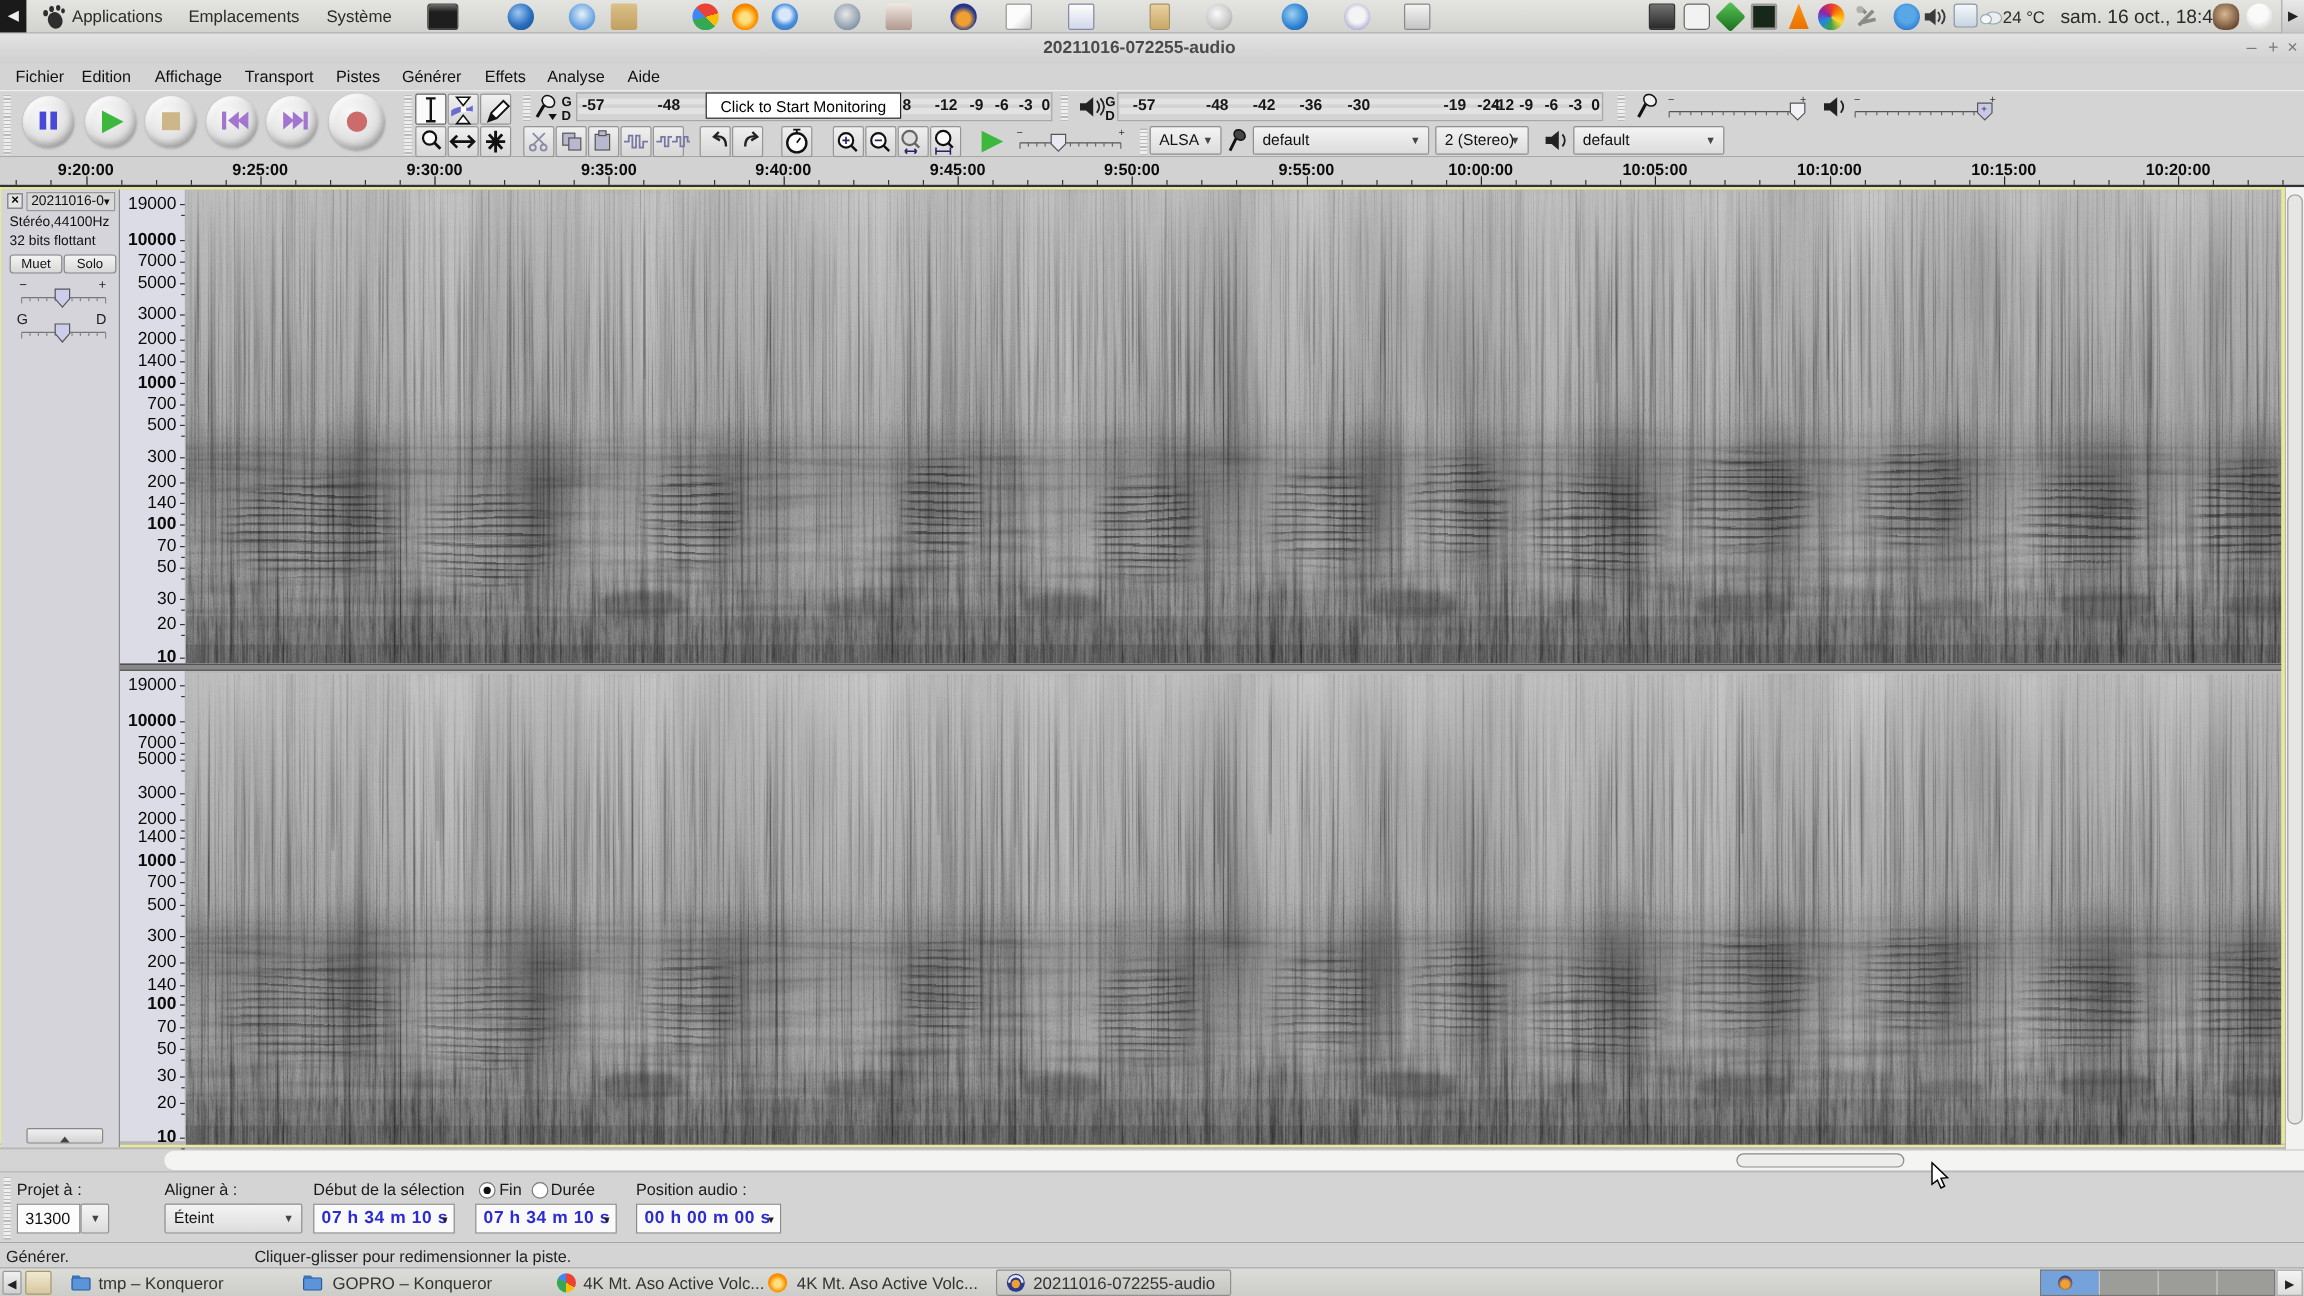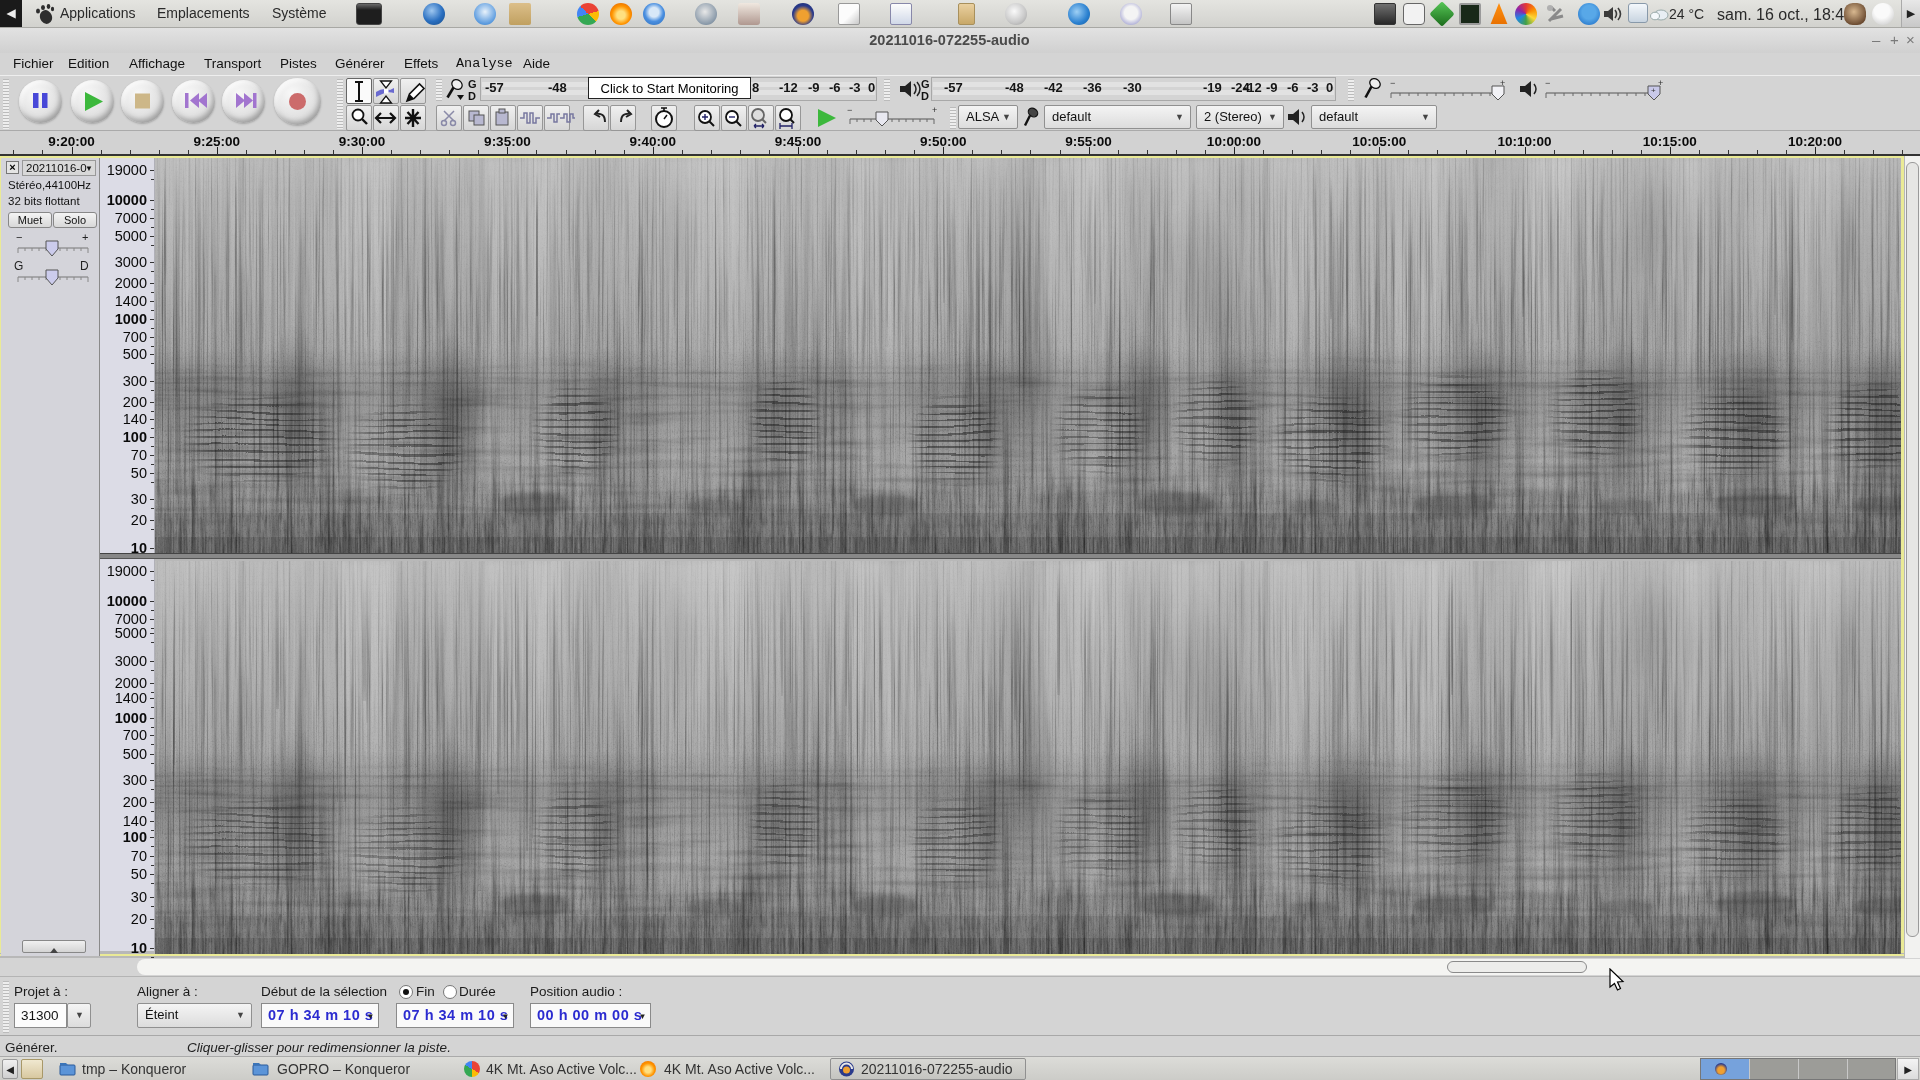--- a/index.html
+++ b/index.html
@@ -132,21 +132,21 @@
 </div>
 
 <div id="menubar" class="abs">
   <span style="left:13px;">Fichier</span>
   <span style="left:68px;">Edition</span>
   <span style="left:129px;">Affichage</span>
   <span style="left:204px;">Transport</span>
   <span style="left:280px;">Pistes</span>
   <span style="left:335px;">Générer</span>
   <span style="left:404px;">Effets</span>
-  <span style="left:456px;font-family:Liberation Mono, monospace;">Analyse</span>
+  <span style="left:456px;">Analyse</span>
   <span style="left:523px;">Aide</span>
 </div>
 
 <div id="toolbars" class="abs">
 
   <div class="grip" style="left:3px;top:3px;height:50px;"></div>
   <div class="roundbtn" style="left:19px;top:79px;width:43px;height:43px;top:4px;"></div>
   <div class="roundbtn" style="left:71px;top:4px;width:43px;height:43px;"></div>
   <div class="roundbtn" style="left:121px;top:4px;width:43px;height:43px;"></div>
   <div class="roundbtn" style="left:172px;top:4px;width:43px;height:43px;"></div>
@@ -370,21 +370,21 @@
       </g>
     <path d="M66 7 h12 v8 l-6 6 l-6 -6 Z" fill="#e8e8f0" stroke="#555"></path>
   </svg>
   <div class="grip" style="left:950px;top:31px;height:22px;"></div>
   <div class="combo" style="left:958px;top:29px;width:60px;">ALSA</div>
   <svg class="abs" style="left:1022px;top:31px;" width="20" height="22">
     <ellipse cx="11" cy="5.5" rx="5" ry="4" fill="#444" stroke="#111" stroke-width="1.2" transform="rotate(35 11 5.5)"></ellipse>
     <path d="M8 8.5 L3 18.5" stroke="#111" stroke-width="2.4"></path>
   </svg>
   <div class="combo" style="left:1044px;top:29px;width:147px;">default</div>
-  <div class="combo" style="left:1196px;top:29px;width:88px;">2 (Stereo)</div>
+  <div class="combo" style="left:1196px;top:29px;width:78px;">2 (Stereo)</div>
   <svg class="abs" style="left:1286px;top:31px;" width="20" height="22">
     <path d="M2 7 h5 l6 -5 v16 l-6 -5 h-5 Z" fill="#222"></path>
     <path d="M16 5 q4 5 0 10" stroke="#222" stroke-width="1.5" fill="none"></path>
   </svg>
   <div class="combo" style="left:1311px;top:29px;width:126px;">default</div>
 </div>
 
 <div id="ruler" class="abs">
     <span style="left: 71.5px;">9:20:00</span>
     <div class="tickmaj" style="left: 71.5px;"></div>
@@ -1284,21 +1284,21 @@
   <div class="whitebox" style="left:14px;width:53px;font-size:13.5px;color:#111;padding:4px 0 0 6px;">31300</div>
   <div class="combo" style="left:67px;top:26px;width:24px;height:25px;"></div>
   <div class="combo" style="left:137px;top:26px;width:115px;height:25px;">Éteint</div>
   <div class="timebox" style="left:261px;width:118px;">07 h 34 m 10 s</div>
   <div class="timebox" style="left:396px;width:118px;">07 h 34 m 10 s</div>
   <div class="timebox" style="left:530px;width:121px;">00 h 00 m 00 s</div>
 </div>
 
 <div id="statusbar" class="abs">
   <span class="abs" style="left:5px;top:4px;">Générer.</span>
-  <span class="abs" style="left:187px;top:4px;font-style:italic;">Cliquer-glisser pour redimensionner la piste.</span>
+  <span class="abs" style="left:212px;top:4px;">Cliquer-glisser pour redimensionner la piste.</span>
 </div>
 
 <div id="taskbar" class="abs">
   <div class="abs" style="left:2px;top:2px;width:16px;height:20px;background:linear-gradient(#f0f0f0,#d0d0d0);border:1px solid #999;border-radius:2px;color:#222;font-size:10px;text-align:center;padding-top:4px;">◀</div>
   <div class="abs" style="left:21px;top:2px;width:22px;height:20px;background:linear-gradient(#f0e8d0,#d8c8a0);border:1px solid #a89868;border-radius:2px;"></div>
   <svg class="abs" style="left:59px;top:4px;" width="17" height="15">
       <rect x="1" y="4" width="15" height="10" rx="1" fill="#5b94d8" stroke="#2a5a9a"></rect>
       <path d="M1 4 l0 -2 h6 l2 2 Z" fill="#3a74b8"></path>
     </svg>
   <div class="task" style="left:82px;">tmp – Konqueror</div>

